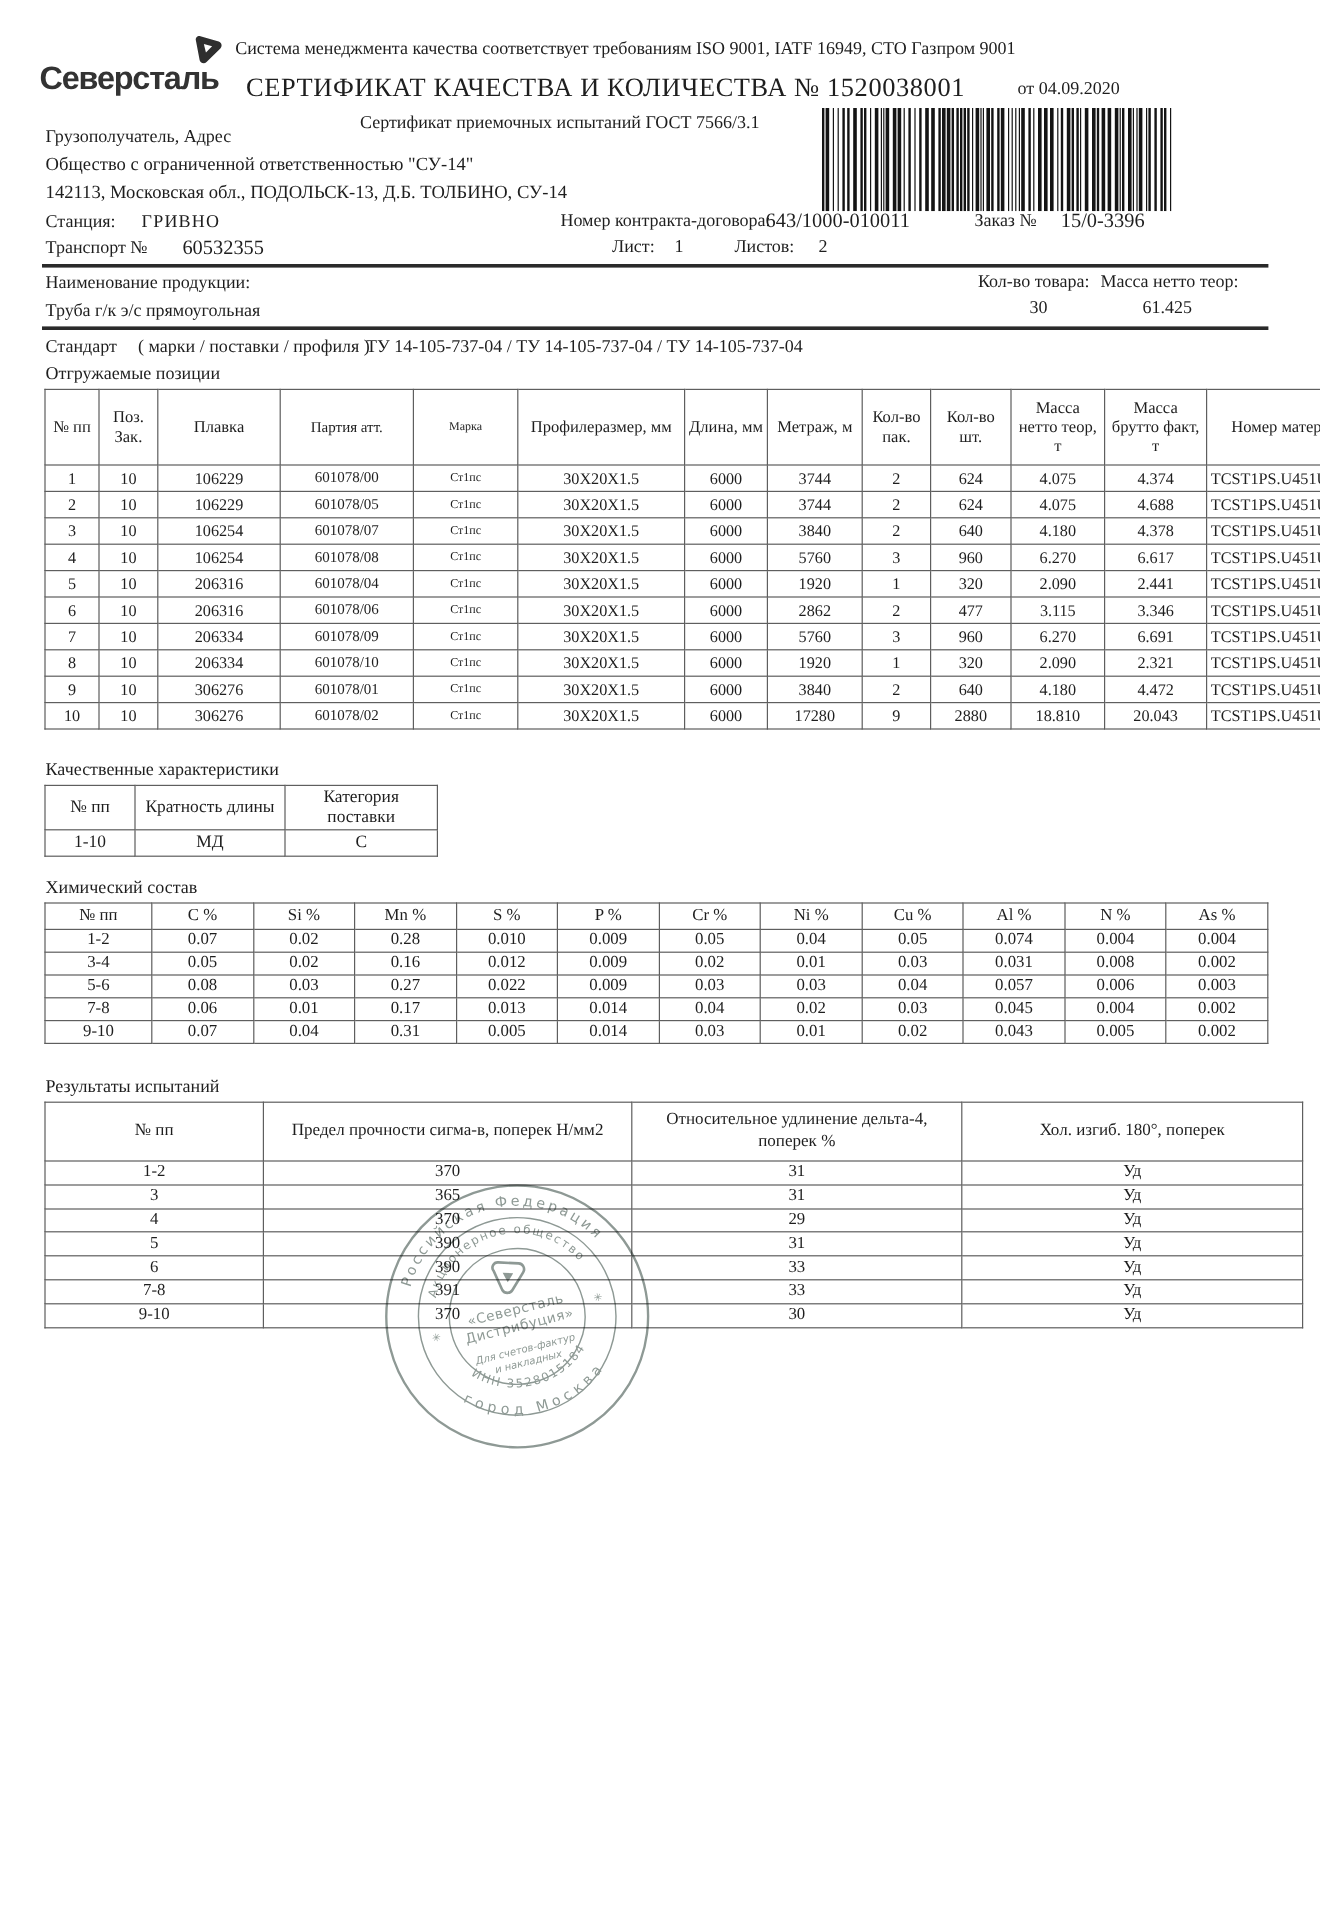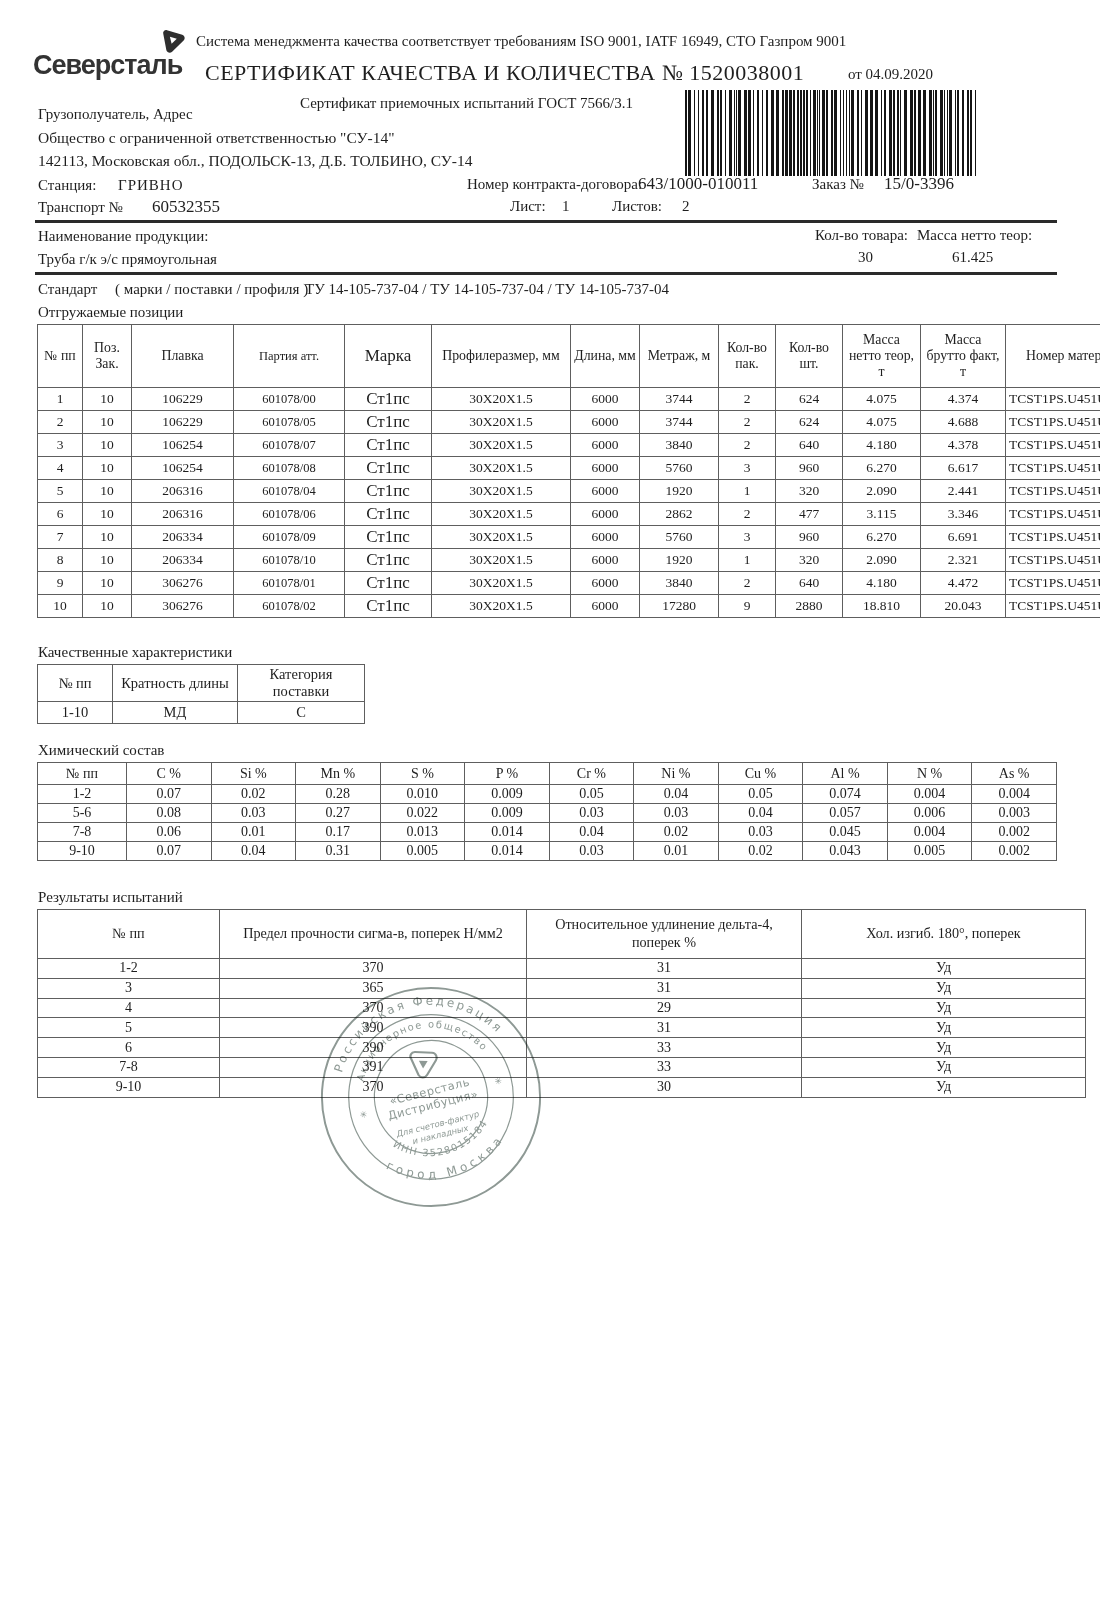--- a/index.html
+++ b/index.html
@@ -25,21 +25,21 @@
   table{border-collapse:collapse;table-layout:fixed;margin-left:37px;}
   th,td{border:1px solid #5e5e5e;text-align:center;font-weight:normal;padding:1px 3px;
         overflow:hidden;white-space:normal;}
   .t-pos{width:1020px;font-size:13.5px;}
   .t-pos th{font-size:13.8px;height:60px;line-height:1.15;}
   .t-pos td{height:19px;}
   .t-pos th:nth-child(1),.t-pos td:nth-child(1){width:38px;}
   .t-pos th:nth-child(2),.t-pos td:nth-child(2){width:42px;}
   .t-pos th:nth-child(3),.t-pos td:nth-child(3){width:95px;}
   .t-pos th:nth-child(4),.t-pos td:nth-child(4){width:104px;font-size:12.5px;}
-  .t-pos th:nth-child(5),.t-pos td:nth-child(5){width:80px;font-size:17px;}
+  .t-pos th:nth-child(5),.t-pos td:nth-child(5){width:80px;font-size:10px;}
   .t-pos th:nth-child(6),.t-pos td:nth-child(6){width:132px;}
   .t-pos th:nth-child(7),.t-pos td:nth-child(7){width:62px;}
   .t-pos th:nth-child(8),.t-pos td:nth-child(8){width:72px;}
   .t-pos th:nth-child(9),.t-pos td:nth-child(9){width:50px;}
   .t-pos th:nth-child(10),.t-pos td:nth-child(10){width:60px;}
   .t-pos th:nth-child(11),.t-pos td:nth-child(11){width:71px;}
   .t-pos th:nth-child(12),.t-pos td:nth-child(12){width:78px;}
   .t-pos th:nth-child(13),.t-pos td:nth-child(13){width:136px;}
   .t-qual{width:306px;font-size:14.5px;}
   .t-qual th{height:20px;}
@@ -404,20 +404,34 @@
             <td>0.02</td>
             <td>0.28</td>
             <td>0.010</td>
             <td>0.009</td>
             <td>0.05</td>
             <td>0.04</td>
             <td>0.05</td>
             <td>0.074</td>
             <td>0.004</td>
             <td>0.004</td>
+          </tr>
+          <tr>
+            <td>3-4</td>
+            <td>0.05</td>
+            <td>0.02</td>
+            <td>0.16</td>
+            <td>0.012</td>
+            <td>0.009</td>
+            <td>0.02</td>
+            <td>0.01</td>
+            <td>0.03</td>
+            <td>0.031</td>
+            <td>0.008</td>
+            <td>0.002</td>
           </tr>
           <tr>
             <td>5-6</td>
             <td>0.08</td>
             <td>0.03</td>
             <td>0.27</td>
             <td>0.022</td>
             <td>0.009</td>
             <td>0.03</td>
             <td>0.03</td>

